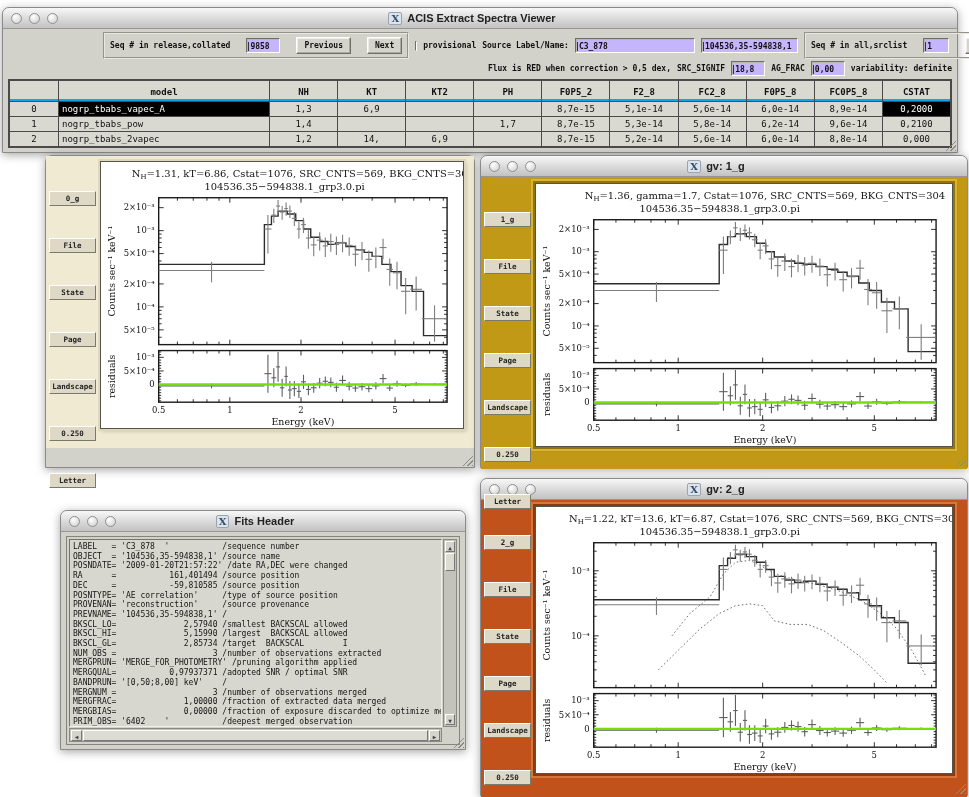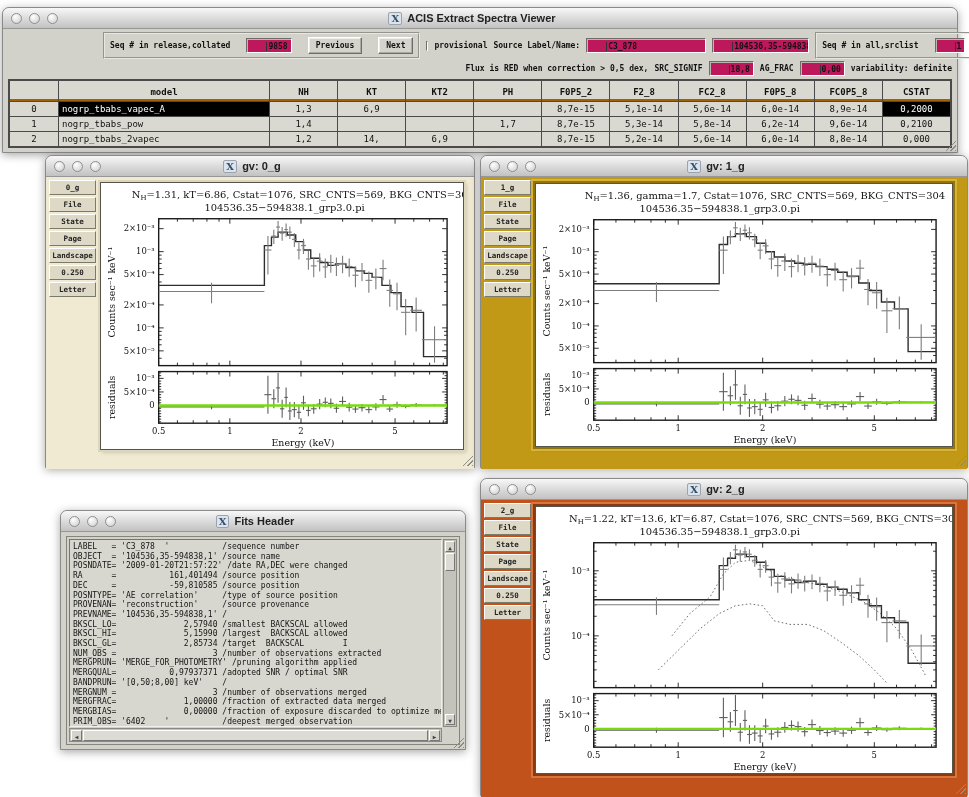--- a/index.html
+++ b/index.html
@@ -30,49 +30,49 @@
   .viewer-body { position:relative; padding:3px 5px 0 5px; }
   .tb-row1 { display:flex; align-items:center; gap:6px; padding-left:95px; height:27px;
              font:bold 8px "DejaVu Sans Mono", monospace; color:#111; white-space:nowrap; }
   .tb-row2 { display:flex; align-items:center; justify-content:flex-end; gap:6px; height:19px;
              font:bold 8px "DejaVu Sans Mono", monospace; color:#111; white-space:nowrap; }
   .group { display:flex; align-items:center; gap:16px; padding:3px 5px;
            border:2px groove #e8e8e0; }
   .btn { font:bold 8px "DejaVu Sans Mono", monospace; color:#111; background:#d4d4cc;
          padding:3px 7px; border:1px solid; border-color:#ffffff #6e6e66 #6e6e66 #ffffff;
          box-shadow:inset -1px -1px 0 #aaaaa2, inset 1px 1px 0 #ededed; cursor:default; }
-  .field { display:inline-block; background:#be185d; padding:3px 3px 2px 19px;
+  .field { display:inline-block; background:#c4b5fd; padding:3px 3px 2px 1px;
            border:1px solid; border-color:#6e6e66 #ffffff #ffffff #6e6e66;
            box-shadow:inset 1px 1px 0 #b8b8b0; min-width:34px; height:15px; overflow:hidden; }
   .field.caret::before { content:""; border-left:1px solid #333; margin-right:1px; }
   .fw1 { min-width:120px; } .fw2 { min-width:97px; } .fwn { min-width:26px; }
   .checkbox { width:10px; height:10px; background:#cfcfc7; display:inline-block;
               border:1px solid; border-color:#6e6e66 #ffffff #ffffff #6e6e66; }
   .m-table { margin:1px 0 0 0; display:grid; position:relative;
              grid-template-columns:48px 210px repeat(10, 1fr);
              border:2px solid #4a4a4a; background:#4a4a4a; gap:1px; }
   .tc { background:#d9d9d1; font:9px "DejaVu Sans Mono", monospace; color:#111;
         text-align:center; padding:2px 3px 1px 3px; height:14px;
         overflow:hidden; white-space:nowrap; }
-  .tc.th { font-weight:bold; height:20px; padding-top:6px; box-shadow:0 2px 0 #4a4a4a inset0; border-bottom:2px solid #a16207; }
+  .tc.th { font-weight:bold; height:20px; padding-top:6px; box-shadow:0 2px 0 #4a4a4a inset0; border-bottom:2px solid #0ea5e9; }
   .tc.model { text-align:left; }
   .tc.sel { background:#000; color:#fff; }
 
   
   .gvwin .gv-body { position:relative; width:100%; }
   .win-gv0 { left:45px; top:155px; width:430px; height:313px; }
   .win-gv0 .gv-body { height:292px; background:#f0ead2; }
   .win-gv1 { left:480px; top:155px; width:488px; height:313px; }
   .win-gv1 .gv-body { height:292px; background:#c29916;padding-left:40px; }
   .win-gv2 { left:480px; top:478px; width:488px; height:318px; }
   .win-gv2 .gv-body { height:297px; background:#c2521c; }
   .gv-sidebar { position:absolute; left:3px; top:3px; width:49px; z-index:3; }
   .gvbtn { display:block; width:47px; margin-bottom:2px; font:bold 7.5px "DejaVu Sans Mono", monospace;
            padding:2px 0; color:#222; background:#ded8c6; text-align:center;
-           border:1px solid; border-color:#ffffff #7a7a6a #7a7a6a #ffffff; cursor:default; }
+           border:1px solid; border-color:#ffffff #7a7a6a #7a7a6a #ffffff; cursor:default;margin-top:32px; }
   .gv-page { position:absolute; background:#ffffff; border:1px solid #55554b; }
   .win-gv0 .gv-page { left:54px; top:5px;  width:364px; height:268px;
                       box-shadow:0 0 0 2px #ddd6bc, 2px 2px 4px rgba(0,0,0,.22); }
   .win-gv1 .gv-page { left:54px; top:6px;  width:418px; height:264px;
                       box-shadow:0 0 0 2px #8f7410, 0 0 0 4px #d8b335, 2px 2px 4px rgba(0,0,0,.25); }
   .win-gv2 .gv-page { left:54px; top:6px;  width:418px; height:268px;
                       box-shadow:0 0 0 2px #8a3a10, 0 0 0 4px #d8753d, 2px 2px 4px rgba(0,0,0,.25); }
   .ptick  { font:8.5px "DejaVu Serif", serif; fill:#111; }
   .ptitle { font:10px  "DejaVu Serif", serif; fill:#111; }
   .paxis  { font:9.5px "DejaVu Serif", serif; fill:#111; }
@@ -188,26 +188,20 @@
         <div class="tc ">5,6e-14</div>
         <div class="tc ">6,0e-14</div>
         <div class="tc ">8,8e-14</div>
         <div class="tc ">0,000</div>
       </div>
   </div>
   <div class="grip"></div>
 </div>
 
 <div class="window gvwin win-gv0">
-    <div class="titlebar">
-      <span class="wc"></span>
-      <span class="wc"></span>
-      <span class="wc"></span>
-      <span class="tb-title"><span class="xlogo">X</span>gv: 0_g</span>
-    </div>
   <div class="gv-body">
     <div class="gv-sidebar">
         <span class="gvbtn">0_g</span>
         <span class="gvbtn">File</span>
         <span class="gvbtn">State</span>
         <span class="gvbtn">Page</span>
         <span class="gvbtn">Landscape</span>
         <span class="gvbtn">0.250</span>
         <span class="gvbtn">Letter</span>
       </div>

